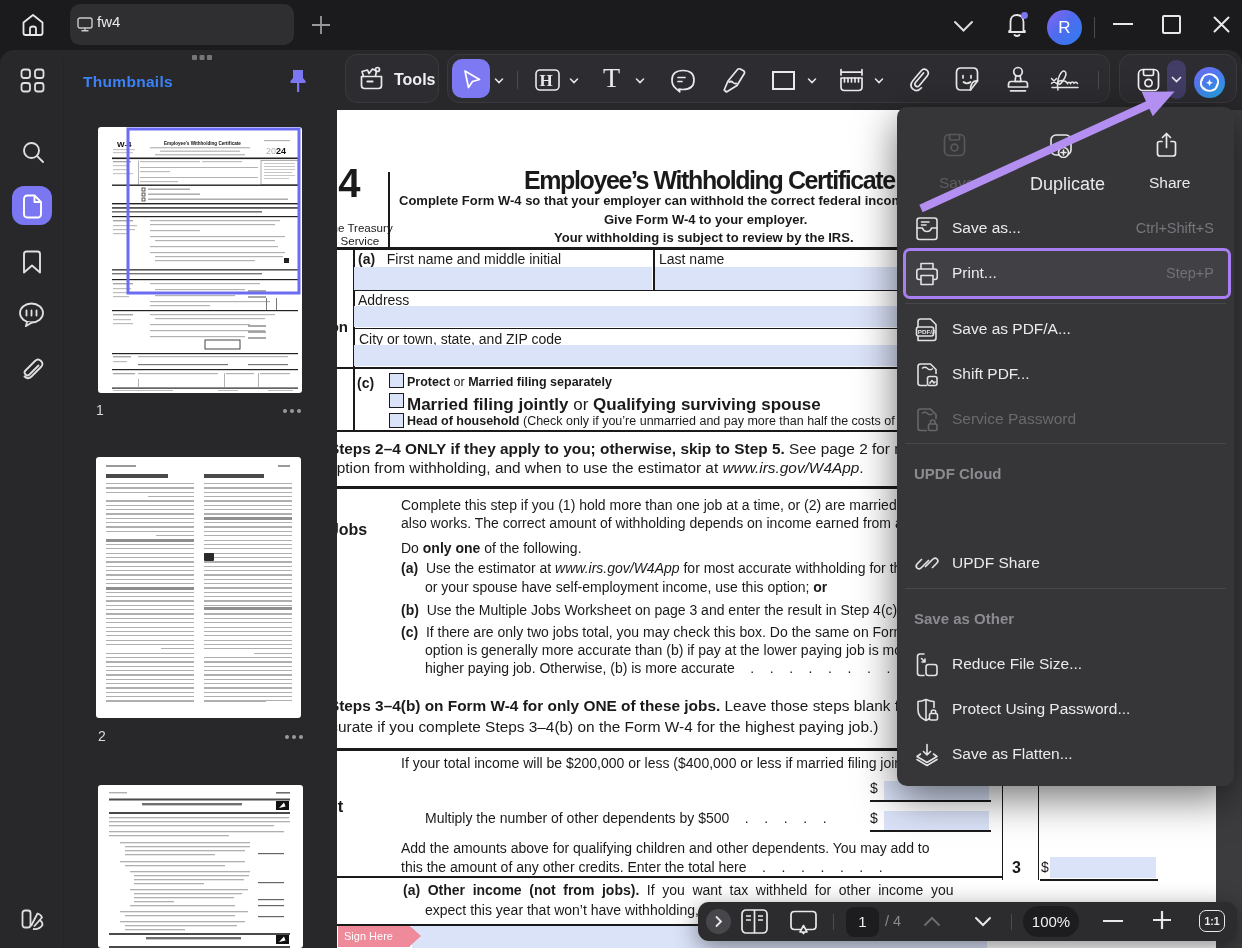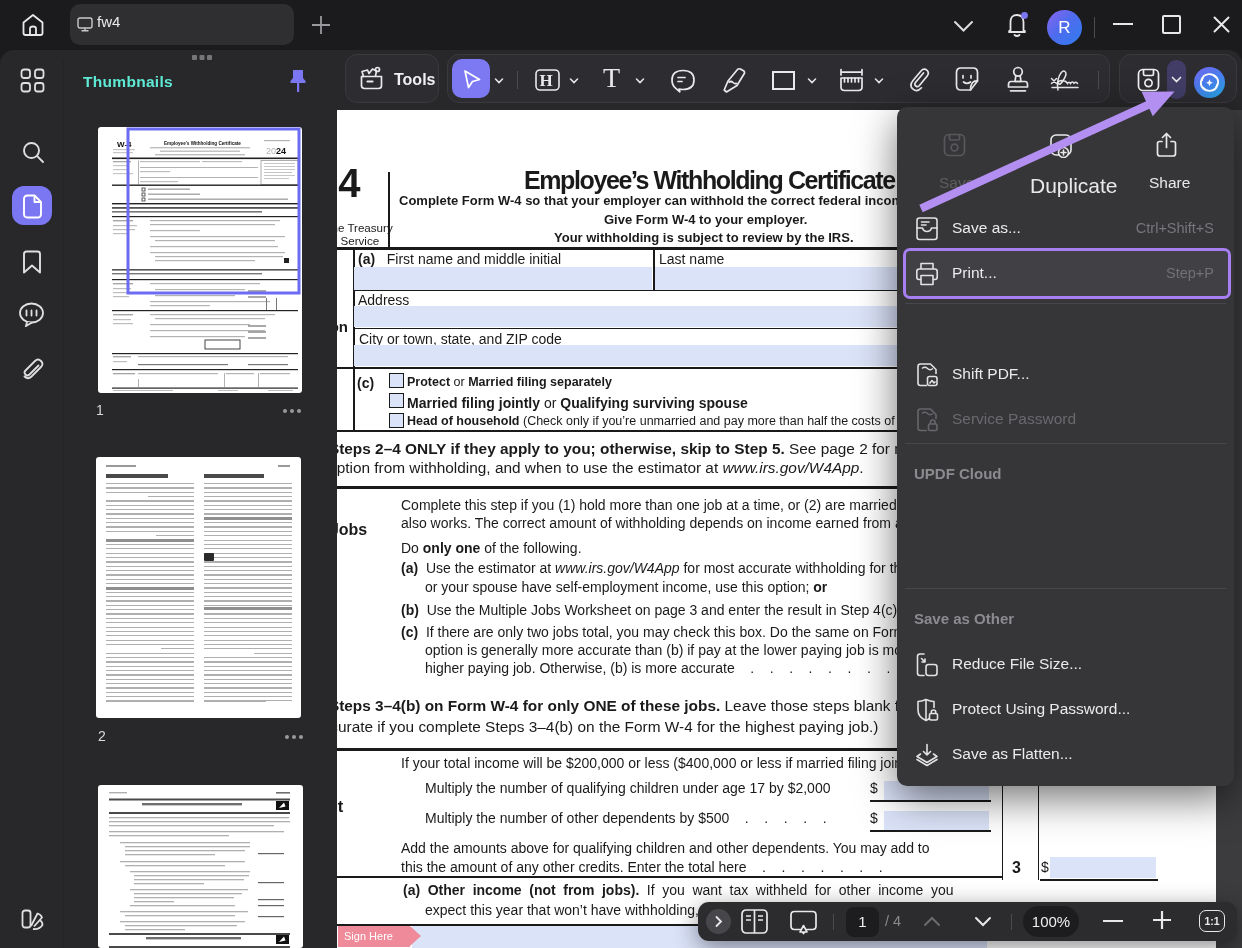--- a/index.html
+++ b/index.html
@@ -6,21 +6,21 @@
   #app{position:relative;width:1242px;height:948px;overflow:hidden;background:#1b1b1d;
        font-family:"Liberation Sans",sans-serif;}
   .abs{position:absolute;}
   
   #titlebar{left:0;top:0;width:992px;height:50px;background:#1b1b1d;}
   #tab{left:70px;top:4px;width:224px;height:41px;background:#2f2f32;border-radius:10px;}
   #tab span{position:absolute;left:27px;top:9px;color:#e9e9ea;font-size:15px;}
   
   #panel{left:0;top:50px;width:337px;height:898px;background:#28282b;border-top-left-radius:14px;}
   .selicon{left:12px;top:136px;width:40px;height:39px;background:#7b77f3;border-radius:12px;}
-  #thumbhead{left:83px;top:23px;color:#5eead4;font-size:15.5px;font-weight:bold;letter-spacing:.3px;}
+  #thumbhead{left:83px;top:23px;color:#3b82f6;font-size:15.5px;font-weight:bold;letter-spacing:.3px;}
   .thumbpage{background:#fff;border-radius:3px;}
   .pnum{color:#dadadc;font-size:14px;}
   
   #toolrow{left:337px;top:50px;width:905px;height:60px;background:#28282b;border-top-right-radius:14px;}
   .tgroup{position:absolute;top:4px;height:49px;background:#2d2d31;border:1px solid #3a3a3e;border-radius:12px;box-sizing:border-box;}
   .tchev{position:absolute;width:12px;height:12px;}
   
   #docarea{left:337px;top:110px;width:905px;height:838px;background:#3c3c3f;overflow:hidden;}
   #docpage{position:absolute;left:-150px;top:-50px;width:1029px;height:940px;background:#ffffff;color:#1a1a1a;}
   #docpage .t{position:absolute;white-space:nowrap;font-size:14px;}
@@ -73,21 +73,21 @@
       <div class="hr" style="left:166px;top:267.5px;width:863px;height:1.2px;"></div>
       <div class="t b" style="left:78.5px;top:258px;font-size:15px;">Information</div>
       <div class="t s12" style="left:172px;top:270.5px;">City or town, state, and ZIP code</div>
       <div class="bf" style="left:167px;top:285px;width:862px;height:21px;"></div>
       <div class="hr" style="left:0px;top:307px;width:1029px;height:2px;"></div>
       <div class="t b s12" style="left:170px;top:314.5px;">(c)</div>
       <div class="cb" style="left:202px;top:313px;"></div>
       <div class="cb" style="left:202px;top:333px;"></div>
       <div class="cb" style="left:202px;top:352.5px;"></div>
       <div class="t" style="left:220px;top:314.5px;font-size:12.5px;"><span class="b">Protect</span> or <span class="b">Married filing separately</span></div>
-      <div class="t" style="left:220px;top:334.5px;font-size:14px;"><span class="b">Married filing jointly</span> or <span class="b">Qualifying surviving spouse</span></div>
+      <div class="t" style="left:220px;top:334.5px;font-size:17px;"><span class="b">Married filing jointly</span> or <span class="b">Qualifying surviving spouse</span></div>
       <div class="t" style="left:220px;top:354px;font-size:12.5px;"><span class="b">Head of household</span> (Check only if you’re unmarried and pay more than half the costs of keeping up a home for yourself and a qualifying individual.)</div>
       <div class="hr" style="left:0px;top:369.5px;width:1029px;height:2.5px;"></div>
 
       <div class="t" style="left:67.5px;top:380px;font-size:15.4px;"><span class="b">Complete Steps 2–4 ONLY if they apply to you; otherwise, skip to Step 5.</span> See page 2 for more information on each step, who can</div>
       <div class="t" style="left:112px;top:399px;font-size:15.4px;">exemption from withholding, and when to use the estimator at <i>www.irs.gov/W4App</i>.</div>
       <div class="hr" style="left:0px;top:426px;width:1029px;height:2.5px;"></div>
 
       <div class="t b" style="left:78px;top:461px;font-size:16px;">Multiple Jobs</div>
       <div class="t" style="left:214px;top:437px;">Complete this step if you (1) hold more than one job at a time, or (2) are married filing jointly and your spouse</div>
       <div class="t" style="left:214px;top:454.5px;">also works. The correct amount of withholding depends on income earned from all of these jobs.</div>
@@ -98,21 +98,20 @@
       <div class="t" style="left:214px;top:564px;"><span class="b">(c)</span>&nbsp; If there are only two jobs total, you may check this box. Do the same on Form W-4 for the other job. This</div>
       <div class="t" style="left:238px;top:582px;">option is generally more accurate than (b) if pay at the lower paying job is more than half of the pay at the</div>
       <div class="t" style="left:238px;top:600px;">higher paying job. Otherwise, (b) is more accurate&nbsp;&nbsp;&nbsp;&nbsp;.&nbsp;&nbsp;&nbsp;&nbsp;.&nbsp;&nbsp;&nbsp;&nbsp;.&nbsp;&nbsp;&nbsp;&nbsp;.&nbsp;&nbsp;&nbsp;&nbsp;.&nbsp;&nbsp;&nbsp;&nbsp;.&nbsp;&nbsp;&nbsp;&nbsp;.&nbsp;&nbsp;&nbsp;&nbsp;.&nbsp;&nbsp;&nbsp;&nbsp;.</div>
 
       <div class="t" style="left:67.5px;top:637px;font-size:15.4px;"><span class="b">Complete Steps 3–4(b) on Form W-4 for only ONE of these jobs.</span> Leave those steps blank for the other jobs. (Your withholding will</div>
       <div class="t" style="left:68px;top:658px;font-size:15.4px;">be most accurate if you complete Steps 3–4(b) on the Form W-4 for the highest paying job.)</div>
       <div class="hr" style="left:0px;top:688px;width:1029px;height:2.5px;"></div>
 
       <div class="t b" style="left:71px;top:737px;font-size:16.5px;">Dependent</div>
       <div class="t" style="left:214px;top:695px;">If your total income will be $200,000 or less ($400,000 or less if married filing jointly):</div>
-      <div class="t" style="left:238px;top:720px;">Multiply the number of qualifying children under age 17 by $2,000</div>
       <div class="t" style="left:683px;top:720px;">$</div>
       <div class="bf" style="left:697px;top:721px;width:105px;height:19px;"></div>
       <div class="hr" style="left:683px;top:740px;width:121px;height:1.6px;"></div>
       <div class="t" style="left:238px;top:750px;">Multiply the number of other dependents by $500&nbsp;&nbsp;&nbsp;&nbsp;.&nbsp;&nbsp;&nbsp;&nbsp;.&nbsp;&nbsp;&nbsp;&nbsp;.&nbsp;&nbsp;&nbsp;&nbsp;.&nbsp;&nbsp;&nbsp;&nbsp;.</div>
       <div class="t" style="left:683px;top:750px;">$</div>
       <div class="bf" style="left:697px;top:751px;width:105px;height:19px;"></div>
       <div class="hr" style="left:683px;top:770px;width:121px;height:1.6px;"></div>
       <div class="t" style="left:214px;top:799px;">this the amount of any other credits. Enter the total here&nbsp;&nbsp;&nbsp;&nbsp;.&nbsp;&nbsp;&nbsp;&nbsp;.&nbsp;&nbsp;&nbsp;&nbsp;.&nbsp;&nbsp;&nbsp;&nbsp;.&nbsp;&nbsp;&nbsp;&nbsp;.&nbsp;&nbsp;&nbsp;&nbsp;.&nbsp;&nbsp;&nbsp;&nbsp;.</div>
       <div class="t" style="left:214px;top:780px;">Add the amounts above for qualifying children and other dependents. You may add to</div>
       <div class="vr" style="left:815px;top:689px;width:1.2px;height:131px;"></div>
@@ -537,21 +536,21 @@
       <rect x="1.5" y="1.5" width="20" height="21" rx="4.5"></rect>
       <path d="M6.5 1.8 L6.5 5.5 Q6.5 7 8 7 L15 7 Q16.5 7 16.5 5.5 L16.5 1.8"></path>
       <circle cx="11.5" cy="14.5" r="3.4"></circle>
     </svg>
     <div class="abs" style="left:42px;top:67px;font-size:15.5px;color:#5e5e62;">Save</div>
     <svg class="abs" style="left:152px;top:26px" width="25" height="25" viewBox="0 0 25 25" fill="none" stroke="#e9e9eb" stroke-width="1.6" stroke-linejoin="round">
       <rect x="2" y="2" width="20" height="20" rx="5"></rect>
       <circle cx="14.5" cy="19.5" r="5" fill="#363639"></circle>
       <path d="M14.5 17 L14.5 22 M12 19.5 L17 19.5" stroke-linecap="round"></path>
     </svg>
-    <div class="abs" style="left:133px;top:67px;font-size:21px;color:#e9e9eb;">Duplicate</div>
+    <div class="abs" style="left:133px;top:67px;font-size:18px;color:#e9e9eb;">Duplicate</div>
     <svg class="abs" style="left:257px;top:25px" width="25" height="26" viewBox="0 0 25 26" fill="none" stroke="#e9e9eb" stroke-width="1.7" stroke-linecap="round" stroke-linejoin="round">
       <path d="M8 9.5 L5.5 9.5 Q3.5 9.5 3.5 11.5 L3.5 21.5 Q3.5 24 6 24 L19 24 Q21.5 24 21.5 21.5 L21.5 11.5 Q21.5 9.5 19.5 9.5 L17 9.5"></path>
       <path d="M12.5 15.5 L12.5 2 M8.5 5.5 L12.5 1.5 L16.5 5.5"></path>
     </svg>
     <div class="abs" style="left:252px;top:67px;font-size:15.5px;color:#e9e9eb;">Share</div>
 
     <div class="mitem" style="top:100px;">
       <svg class="micon" viewBox="0 0 24 26" fill="none" stroke="#e2e2e4" stroke-width="1.6" stroke-linejoin="round" stroke-linecap="round">
         <path d="M2 12 L2 4.5 Q2 2 4.5 2 L19.5 2 Q22 2 22 4.5 L22 12"></path>
         <path d="M2 12 L7.5 12 Q8.5 15.5 12 15.5 Q15.5 15.5 16.5 12 L22 12 L22 21 Q22 23.5 19.5 23.5 L4.5 23.5 Q2 23.5 2 21 Z"></path>
@@ -565,40 +564,55 @@
     <div class="mitem" style="top:145px;">
       <svg class="micon" viewBox="0 0 24 26" fill="none" stroke="#e2e2e4" stroke-width="1.6" stroke-linejoin="round">
         <path d="M6 8 L6 2.5 L18 2.5 L18 8"></path>
         <path d="M6 18.5 L4 18.5 Q1.8 18.5 1.8 16 L1.8 10.5 Q1.8 8 4.3 8 L19.7 8 Q22.2 8 22.2 10.5 L22.2 16 Q22.2 18.5 20 18.5 L18 18.5"></path>
         <rect x="6" y="14.5" width="12" height="9"></rect>
       </svg>
       <div class="mlabel">Print...</div>
       <div class="mshort" style="color:#717176;">Step+P</div>
     </div>
     <div class="msep" style="top:196px;"></div>
+    <div class="mitem" style="top:201px;">
+      <svg class="micon" viewBox="0 0 24 26" fill="none" stroke="#e2e2e4" stroke-width="1.6" stroke-linejoin="round">
+        <path d="M3 23.5 L3 4.5 Q3 2 5.5 2 L15.5 2 L21 7.5 L21 21 Q21 23.5 18.5 23.5 Z"></path>
+        <rect x="1.5" y="10" width="17" height="9" rx="2" fill="#363639"></rect>
+        <text x="2.8" y="17" font-size="6.2" font-weight="bold" fill="#e2e2e4" stroke="none" font-family="Liberation Sans">PDF/A</text>
+      </svg>
+      <div class="mlabel">Save as PDF/A...</div>
+    </div>
     <div class="mitem" style="top:246px;">
       <svg class="micon" viewBox="0 0 24 26" fill="none" stroke="#e2e2e4" stroke-width="1.6" stroke-linejoin="round">
         <path d="M12 23.5 L5.5 23.5 Q3 23.5 3 21 L3 4.5 Q3 2 5.5 2 L15.5 2 L21 7.5 L21 12"></path>
         <path d="M7 6.5 Q10 4 12.5 6.5 Q15 9 18 6.5" stroke-width="1.4"></path>
         <rect x="12.5" y="14.5" width="9.5" height="9" rx="2"></rect>
         <path d="M14.5 21.5 L17 18.5 L19 21 L20.5 19.5"></path>
       </svg>
       <div class="mlabel">Shift PDF...</div>
     </div>
     <div class="mitem" style="top:291px;">
       <svg class="micon" viewBox="0 0 24 26" fill="none" stroke="#67676b" stroke-width="1.6" stroke-linejoin="round">
         <path d="M12 23.5 L5.5 23.5 Q3 23.5 3 21 L3 4.5 Q3 2 5.5 2 L15.5 2 L21 7.5 L21 12"></path>
         <path d="M7 6.5 Q10 4 12.5 6.5 Q15 9 18 6.5" stroke-width="1.4"></path>
         <rect x="13.5" y="17" width="8.5" height="6.5" rx="1.5"></rect>
         <path d="M15.5 17 L15.5 15 Q15.5 13 17.7 13 Q20 13 20 15 L20 17"></path>
       </svg>
       <div class="mlabel" style="color:#6a6a6e;">Service Password</div>
     </div>
     <div class="msep" style="top:336px;"></div>
     <div class="mhead" style="top:358px;">UPDF Cloud</div>
+    <div class="mitem" style="top:435px;">
+      <svg class="micon" viewBox="0 0 24 26" fill="none" stroke="#e2e2e4" stroke-width="1.7" stroke-linecap="round">
+        <path d="M10.5 15.5 L17.5 8.5 Q20 6 22 8 Q24 10 21.5 12.5 L17.5 16.5"></path>
+        <path d="M13.5 10.5 L6.5 17.5 Q4 20 2 18 Q0 16 2.5 13.5 L6.5 9.5" transform="translate(0,-1)"></path>
+      </svg>
+      <div class="mlabel">UPDF Share</div>
+    </div>
     <div class="msep" style="top:481px;"></div>
     <div class="mhead" style="top:503px;">Save as Other</div>
     <div class="mitem" style="top:536px;">
       <svg class="micon" viewBox="0 0 24 26" fill="none" stroke="#e2e2e4" stroke-width="1.6" stroke-linejoin="round" stroke-linecap="round">
         <path d="M9 2 L5 2 Q2.5 2 2.5 4.5 L2.5 21 Q2.5 23.5 5 23.5 L9 23.5"></path>
         <path d="M6.5 6.5 L10 10 M10 7 L10 10 L7 10"></path>
         <rect x="11" y="12.5" width="11" height="11" rx="2.5"></rect>
       </svg>
       <div class="mlabel">Reduce File Size...</div>
     </div>

